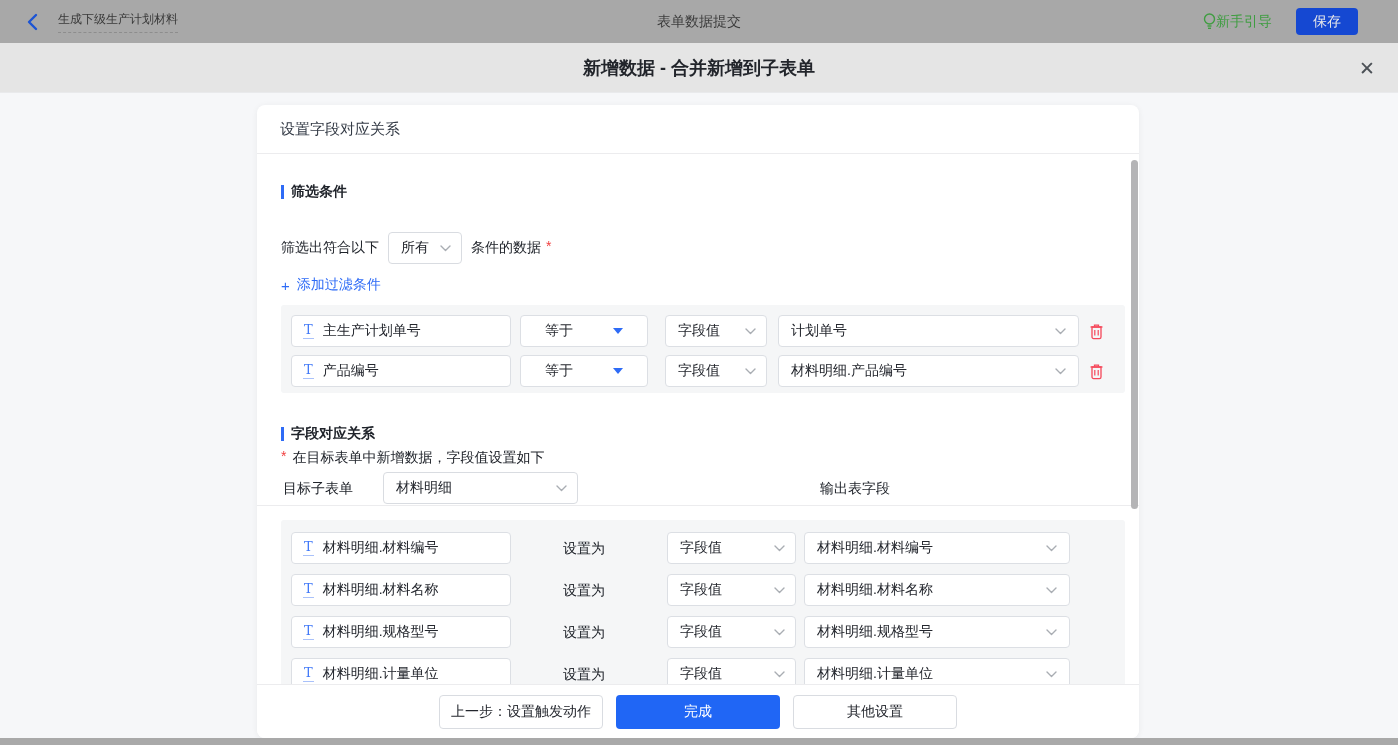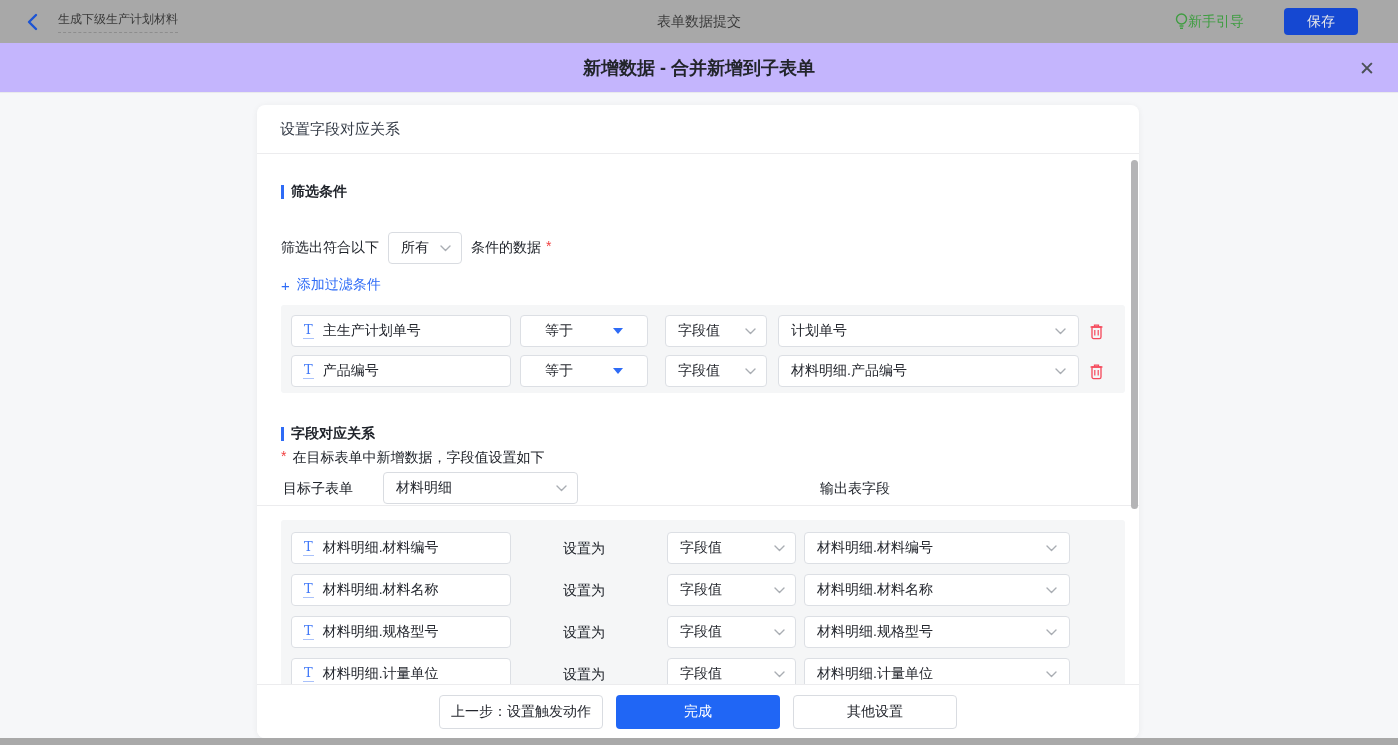--- a/index.html
+++ b/index.html
@@ -19,27 +19,27 @@
     font-size:12px; color:#383838; padding-bottom:4px;
     border-bottom:1px dashed #8d8d8d; cursor:text;
   }
   .topbar-center {
     position:absolute; left:0; right:0; text-align:center;
     font-size:14px; color:#3c3c3c; pointer-events:none;
   }
   .topbar-right { margin-left:auto; display:flex; align-items:center; gap:24px; z-index:2; }
   .guide { display:flex; align-items:center; color:#3f9d41; font-size:14px; cursor:pointer; }
   .save-btn {
-    width:74px; height:27px; background:#1548d2; color:#e9e9e9; border:none;
-    border-radius:4px; font-size:14px; cursor:pointer; font-family:inherit;margin-left:16px;
+    width:62px; height:27px; background:#1548d2; color:#e9e9e9; border:none;
+    border-radius:4px; font-size:14px; cursor:pointer; font-family:inherit;
   }
   
   .modal-header {
     position:absolute; left:0; top:43px; width:1398px; height:50px;
-    background:#c4b5fd; border-bottom:1px solid #e9eaec;
+    background:#e5e5e5; border-bottom:1px solid #e9eaec;
     display:flex; align-items:center; justify-content:center;
   }
   .modal-title { font-size:18px; font-weight:600; color:#22252b; }
   .modal-close {
     position:absolute; right:23px; top:50%; transform:translateY(-50%);
     font-size:19px; color:#4b5056; cursor:pointer; line-height:1;
   }
   
   .modal-body {
     position:absolute; left:0; top:93px; width:1398px; height:645px;

